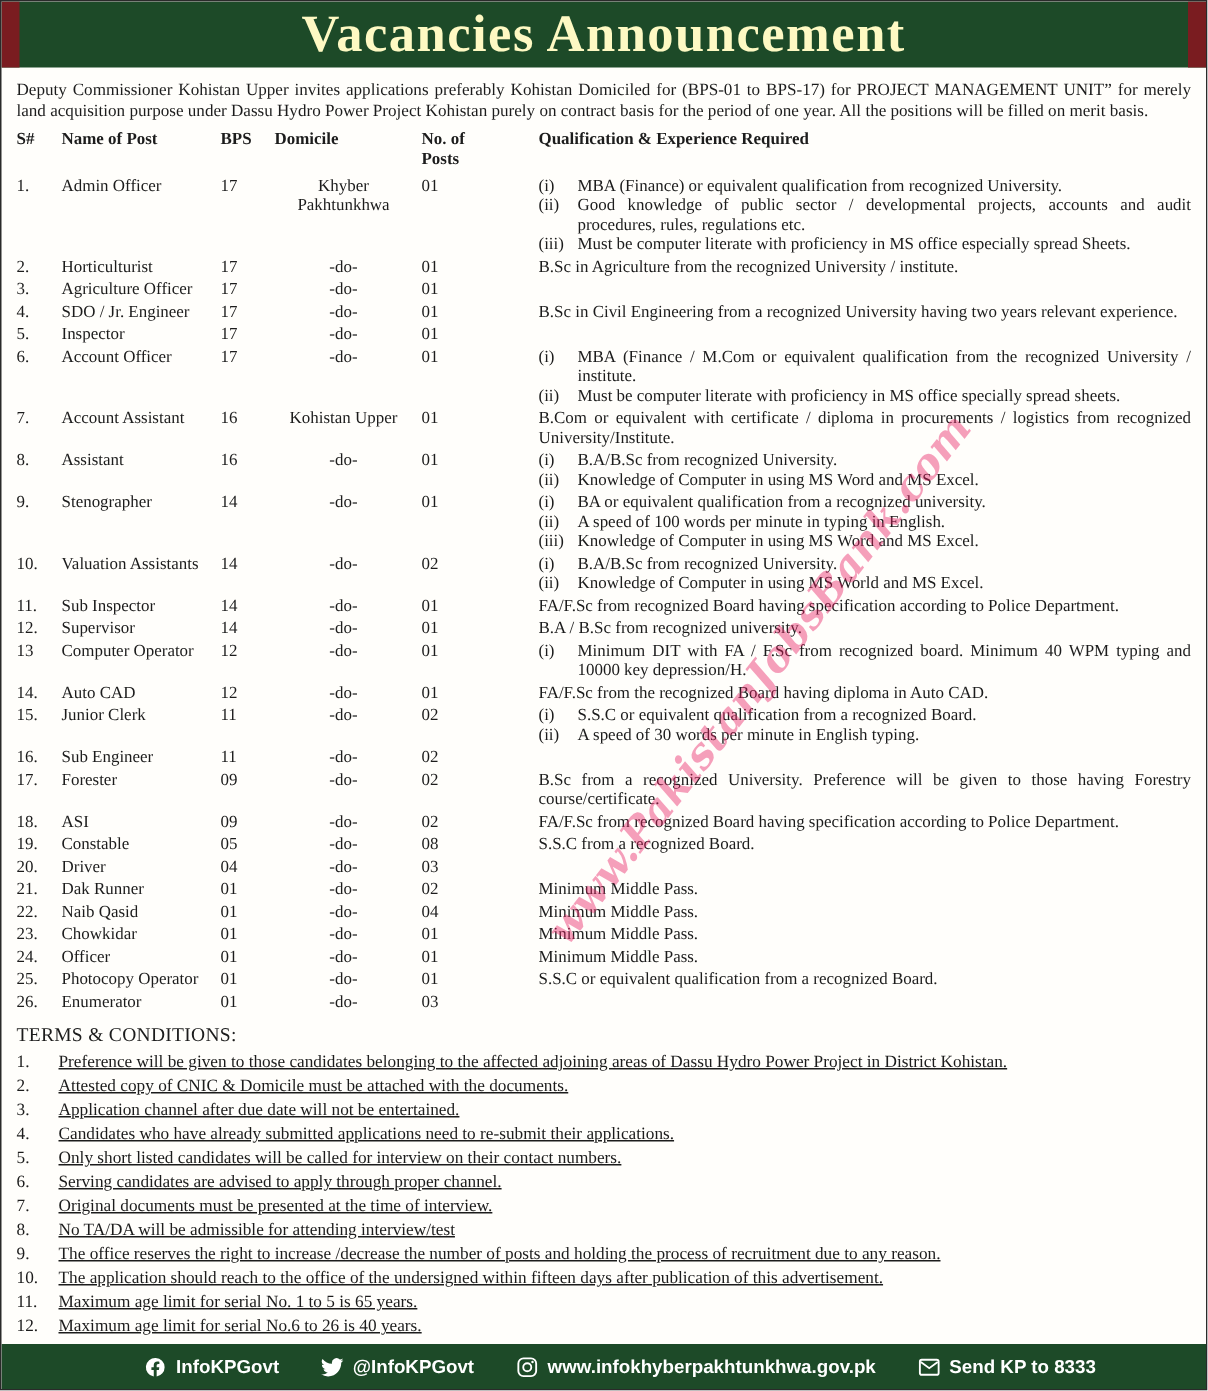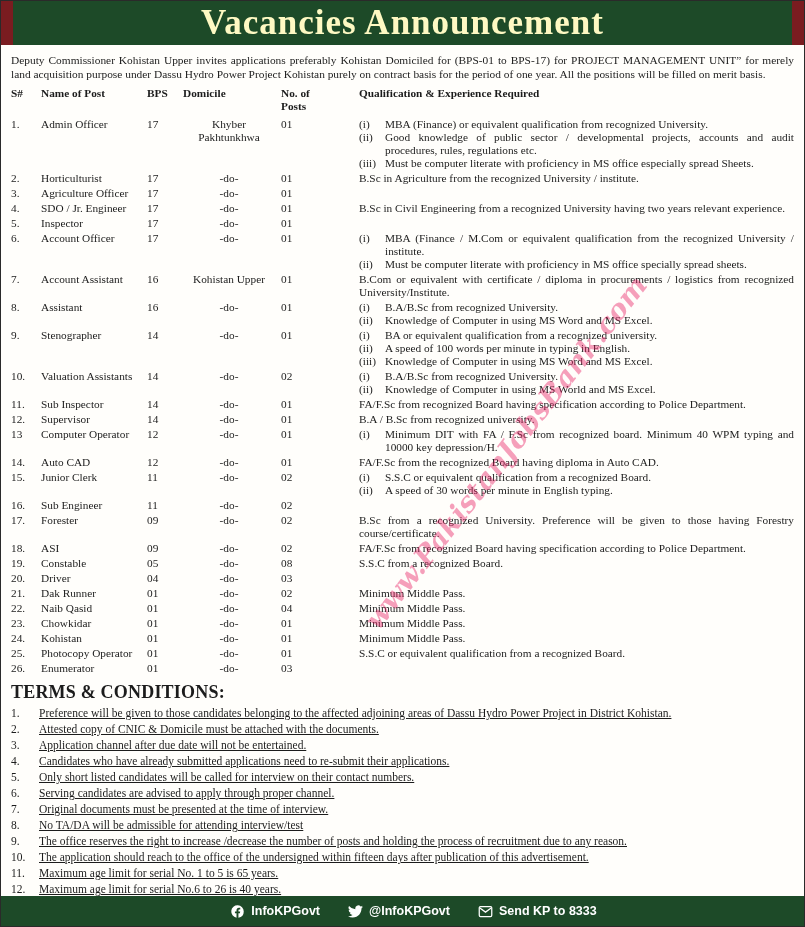--- a/index.html
+++ b/index.html
@@ -22,21 +22,21 @@
        align-items:start;margin-bottom:2px;font-size:11.3px;line-height:13px;}
   .thead{font-weight:bold;margin-bottom:5px;}
   .thead .c-posts{max-width:46px;}
   .c-dom{text-align:center;}
   .c-bps{padding-left:4px;}
   .c-posts{padding-left:2px;}
   .qline{display:flex;}
   .qlab{width:26px;flex:none;}
   .qtxt{flex:1;text-align:justify;}
   
-  .terms h2{margin:7px 0 4px 0;font-size:18px;font-weight:bold;letter-spacing:.2px;}
+  .terms h2{margin:7px 0 4px 0;font-size:13px;font-weight:normal;letter-spacing:.2px;}
   .terms ol{list-style:none;margin:0;padding:0;}
   .terms li{display:flex;margin-bottom:2.5px;font-size:11.5px;line-height:13.5px;}
   .t-num{width:28px;flex:none;}
   .t-txt{flex:1;text-decoration:underline;}
   
   .signature{text-align:center;margin-top:8px;}
   .sig1{font-size:23px;font-weight:bold;}
   .sig2{font-size:21px;font-weight:bold;margin-top:2px;}
   
   .footer-bar{position:absolute;left:0;right:0;bottom:0;height:30px;background:var(--green,#1d4a28);
@@ -366,21 +366,21 @@
           <div class="c-dom">-do-</div>
           <div class="c-posts">01</div>
           <div class="c-qual">
             <div class="qline">
               <span class="qtxt">Minimum Middle Pass.</span>
             </div>
           </div>
         </div>
         <div class="row">
           <div class="c-sn">24.</div>
-          <div class="c-name">Kohistan</div>
+          <div class="c-name">Officer</div>
           <div class="c-bps">01</div>
           <div class="c-dom">-do-</div>
           <div class="c-posts">01</div>
           <div class="c-qual">
             <div class="qline">
               <span class="qtxt">Minimum Middle Pass.</span>
             </div>
           </div>
         </div>
         <div class="row">
@@ -480,20 +480,30 @@
         <span class="f-icon">
           <svg viewBox="0 0 24 24">
             <path fill="#fff" d="M23.95 4.57a10 10 0 0 1-2.82.77 4.96 4.96 0 0 0 2.16-2.72c-.95.56-2 .96-3.13 1.19a4.92 4.92 0 0 0-8.38 4.48A13.94 13.94 0 0 1 1.64 3.16a4.92 4.92 0 0 0 1.52 6.57 4.9 4.9 0 0 1-2.23-.61v.06a4.92 4.92 0 0 0 3.95 4.83 4.99 4.99 0 0 1-2.21.08 4.94 4.94 0 0 0 4.6 3.42A9.87 9.87 0 0 1 0 19.54a13.99 13.99 0 0 0 7.56 2.21c9.05 0 14-7.5 14-13.98v-.64a10 10 0 0 0 2.39-2.56z"></path>
           </svg>
         </span>
         <span class="f-text">@InfoKPGovt</span>
       </span>
       <span class="f-item">
         <span class="f-icon">
           <svg viewBox="0 0 24 24" fill="none" stroke="#fff" stroke-width="2">
+            <rect x="2.5" y="2.5" width="19" height="19" rx="5.5"></rect>
+            <circle cx="12" cy="12" r="4.3"></circle>
+            <circle cx="17.6" cy="6.4" r="1.3" fill="#fff" stroke="none"></circle>
+          </svg>
+        </span>
+        <span class="f-text">www.infokhyberpakhtunkhwa.gov.pk</span>
+      </span>
+      <span class="f-item">
+        <span class="f-icon">
+          <svg viewBox="0 0 24 24" fill="none" stroke="#fff" stroke-width="2">
             <rect x="2" y="4" width="20" height="16" rx="2"></rect>
             <path d="M3 6.5l9 6.5 9-6.5"></path>
           </svg>
         </span>
         <span class="f-text">Send KP to 8333</span>
       </span>
     </footer>
 
 </div>
 

